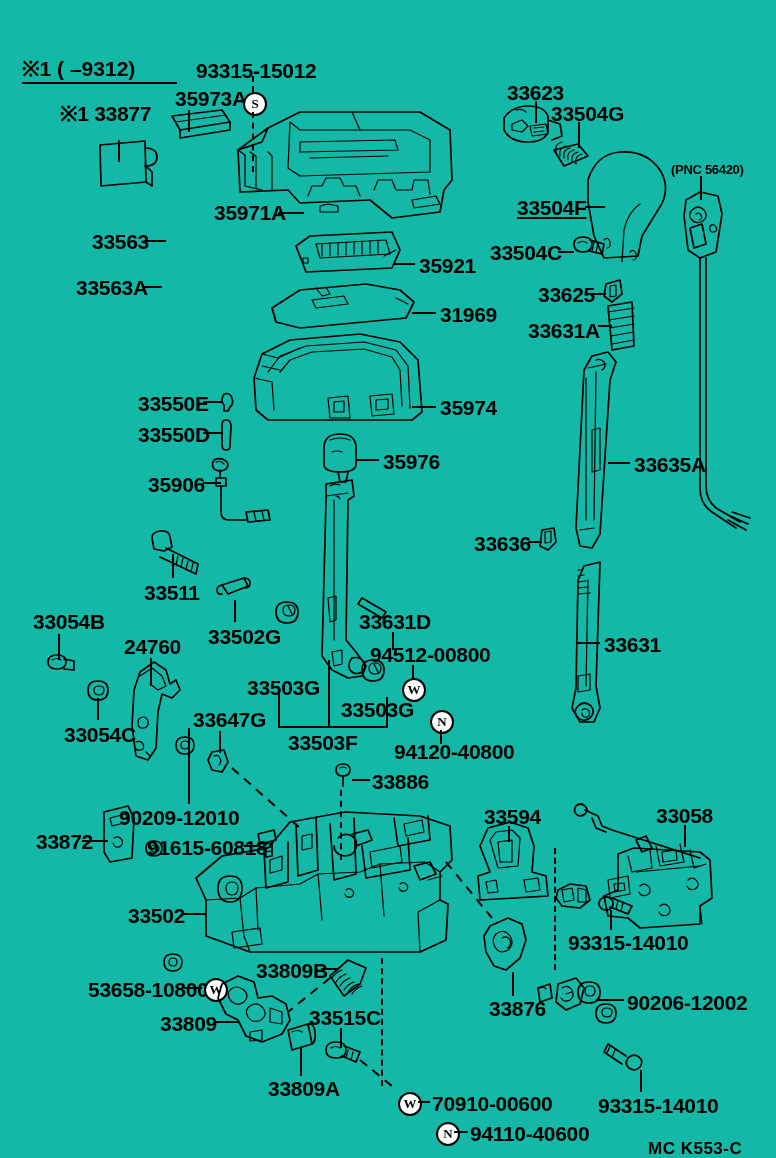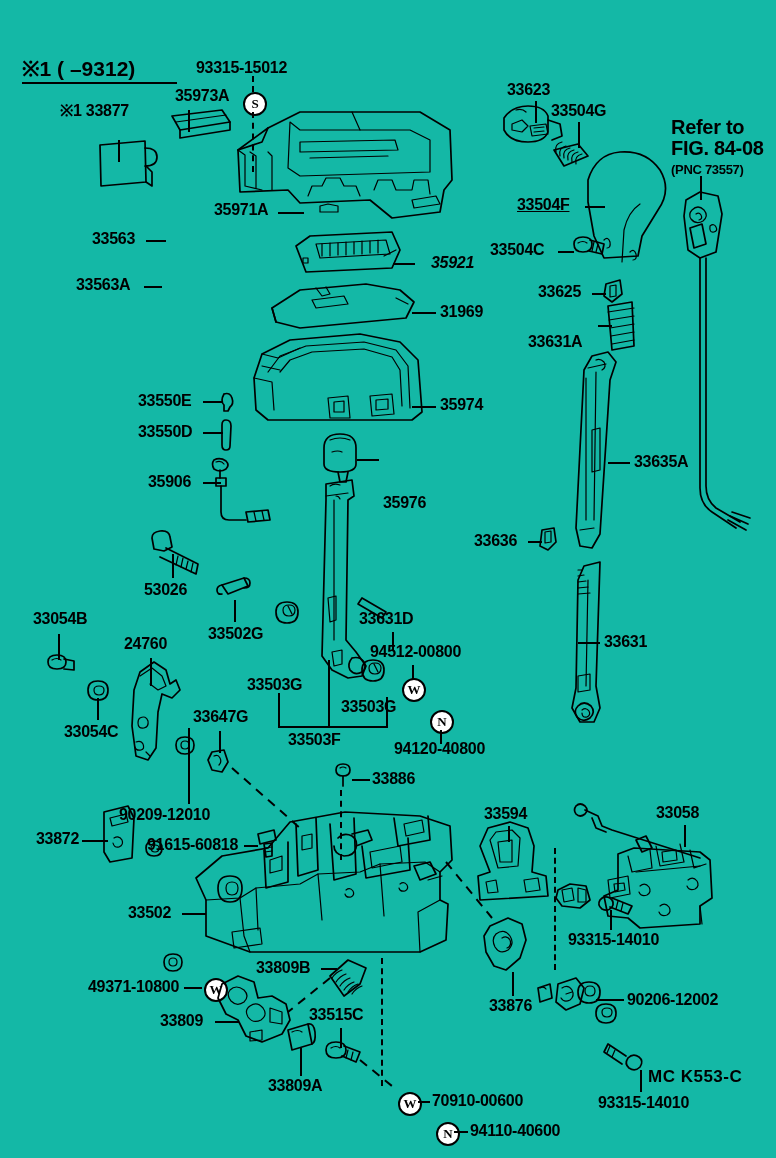--- a/index.html
+++ b/index.html
@@ -18,21 +18,21 @@
   .lbl{
     position:absolute;
     font-family:"Liberation Sans", sans-serif;
     font-size:19px;
     font-weight:700;
     letter-spacing:-0.3px;
     white-space:nowrap;
     line-height:1;
     color:#000;
   }
-  .lbl.big{font-size:16px;}
+  .lbl.big{font-size:21px;}
   .lbl.footer{font-size:17px;font-weight:700;letter-spacing:0.5px;}
   .lbl.refer{font-size:20px;font-weight:700;line-height:1.04;white-space:pre;}
   .lbl.pnc{font-size:13px;font-weight:700;}
   .lbl.hdr{font-size:21px;font-weight:700;letter-spacing:0px;}
 
   
   .ln{position:absolute;background:#000;}
   .ln.h{height:2px;}
   .ln.v{width:2px;}
   .dash-v{position:absolute;width:0;border-left:2px dashed #000;}
@@ -59,40 +59,38 @@
   .pt-thin{fill:none;stroke:#000;stroke-width:1.2;stroke-linejoin:round;stroke-linecap:round;}
 </style>
 </head>
 <body>
 
 <div id="sheet">
 
   <div class="lbl hdr" style="left:22px;top:58px;">※1 (      –9312)</div>
   <div class="hdr-underline" style="left:22px;top:82px;width:155px;"></div>
 
-  <div class="lbl refer" style="left:671px;top:117px;">Refer to
-FIG. 84-08</div>
-  <div class="lbl pnc" style="left:671px;top:163px;">(PNC 73557)</div>
-
-  <div class="lbl footer" style="left:648px;top:1068px;">MC K553-C</div>
+  <div class="lbl pnc" style="left:671px;top:163px;">(PNC 56420)</div>
+
+  <div class="lbl footer" style="left:648px;top:1140px;">MC K553-C</div>
 
   <div class="lbl big" style="left:60px;top:103px;">※1 33877</div>
   <div class="lbl big" style="left:175px;top:88px;">35973A</div>
   <div class="lbl big" style="left:196px;top:60px;">93315-15012</div>
   <div class="lbl big" style="left:214px;top:202px;">35971A</div>
   <div class="lbl big" style="left:92px;top:231px;">33563</div>
   <div class="lbl big" style="left:76px;top:277px;">33563A</div>
-  <div class="lbl big" style="left:431px;top:255px;font-style:italic;">35921</div>
+  <div class="lbl big" style="left:419px;top:255px;">35921</div>
   <div class="lbl big" style="left:440px;top:304px;">31969</div>
   <div class="lbl big" style="left:440px;top:397px;">35974</div>
-  <div class="lbl big" style="left:383px;top:451px;margin-top:44px;">35976</div>
+  <div class="lbl big" style="left:383px;top:451px;">35976</div>
   <div class="lbl big" style="left:138px;top:393px;">33550E</div>
   <div class="lbl big" style="left:138px;top:424px;">33550D</div>
   <div class="lbl big" style="left:148px;top:474px;">35906</div>
-  <div class="lbl big" style="left:144px;top:582px;">53026</div>
+  <div class="lbl big" style="left:144px;top:582px;">33511</div>
   <div class="lbl big" style="left:33px;top:611px;">33054B</div>
   <div class="lbl big" style="left:124px;top:636px;">24760</div>
   <div class="lbl big" style="left:64px;top:724px;">33054C</div>
   <div class="lbl big" style="left:208px;top:626px;">33502G</div>
   <div class="lbl big" style="left:247px;top:677px;">33503G</div>
   <div class="lbl big" style="left:341px;top:699px;">33503G</div>
   <div class="lbl big" style="left:288px;top:732px;">33503F</div>
   <div class="lbl big" style="left:359px;top:611px;">33631D</div>
   <div class="lbl big" style="left:370px;top:644px;">94512-00800</div>
   <div class="lbl big" style="left:394px;top:741px;">94120-40800</div>
@@ -101,33 +99,33 @@
   <div class="lbl big" style="left:147px;top:837px;">91615-60818</div>
   <div class="lbl big" style="left:36px;top:831px;">33872</div>
   <div class="lbl big" style="left:128px;top:905px;">33502</div>
   <div class="lbl big" style="left:372px;top:771px;">33886</div>
   <div class="lbl big" style="left:484px;top:806px;">33594</div>
   <div class="lbl big" style="left:656px;top:805px;">33058</div>
   <div class="lbl big" style="left:568px;top:932px;">93315-14010</div>
   <div class="lbl big" style="left:489px;top:998px;">33876</div>
   <div class="lbl big" style="left:627px;top:992px;">90206-12002</div>
   <div class="lbl big" style="left:598px;top:1095px;">93315-14010</div>
-  <div class="lbl big" style="left:88px;top:979px;">49371-10800</div>
+  <div class="lbl big" style="left:88px;top:979px;">53658-10800</div>
   <div class="lbl big" style="left:256px;top:960px;">33809B</div>
   <div class="lbl big" style="left:160px;top:1013px;">33809</div>
   <div class="lbl big" style="left:309px;top:1007px;">33515C</div>
   <div class="lbl big" style="left:268px;top:1078px;">33809A</div>
   <div class="lbl big" style="left:432px;top:1093px;">70910-00600</div>
   <div class="lbl big" style="left:470px;top:1123px;">94110-40600</div>
   <div class="lbl big" style="left:507px;top:82px;">33623</div>
   <div class="lbl big" style="left:551px;top:103px;">33504G</div>
   <div class="lbl big" style="left:517px;top:197px;text-decoration:underline;">33504F</div>
   <div class="lbl big" style="left:490px;top:242px;">33504C</div>
   <div class="lbl big" style="left:538px;top:284px;">33625</div>
-  <div class="lbl big" style="left:528px;top:334px;">33631A</div>
+  <div class="lbl big" style="left:528px;top:320px;">33631A</div>
   <div class="lbl big" style="left:634px;top:454px;">33635A</div>
   <div class="lbl big" style="left:474px;top:533px;">33636</div>
   <div class="lbl big" style="left:604px;top:634px;">33631</div>
 
   <div class="circ" style="left:243px;top:92px;">S</div>
   <div class="circ" style="left:402px;top:678px;">W</div>
   <div class="circ" style="left:430px;top:710px;">N</div>
   <div class="circ" style="left:204px;top:978px;">W</div>
   <div class="circ" style="left:398px;top:1092px;">W</div>
   <div class="circ" style="left:436px;top:1122px;">N</div>

